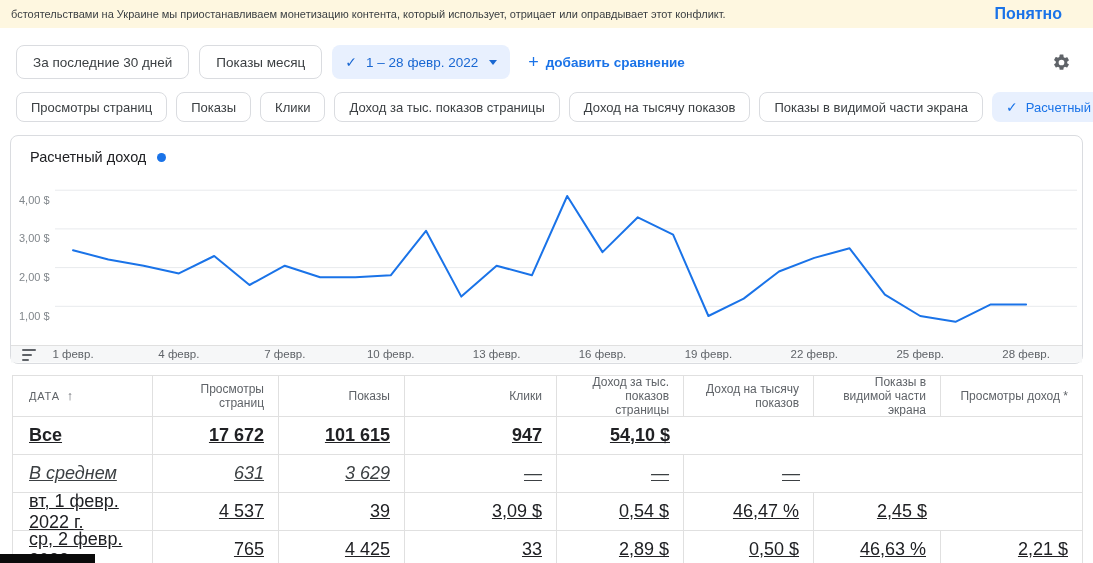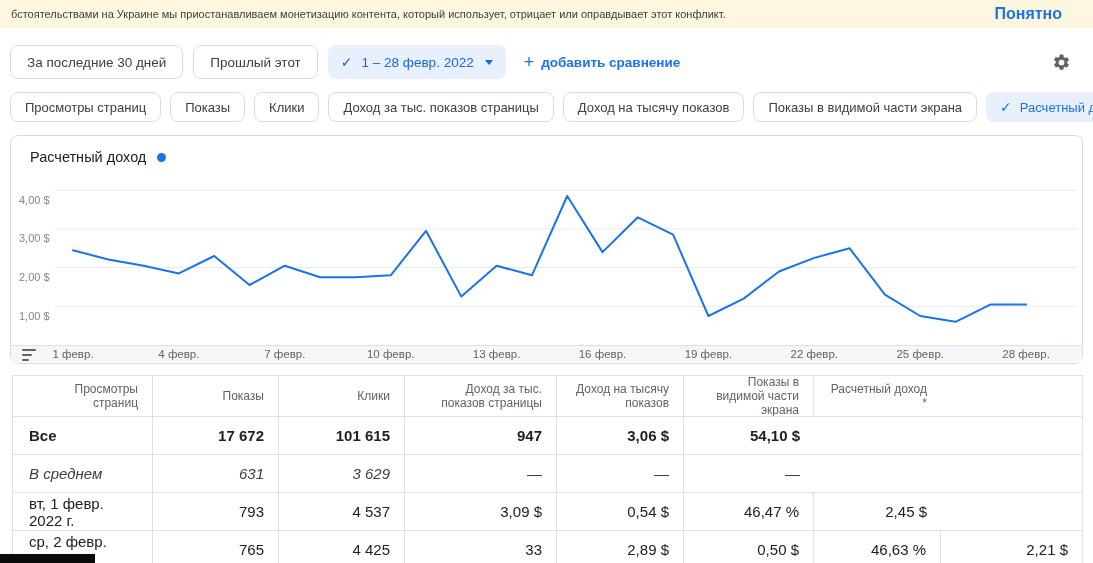--- a/index.html
+++ b/index.html
@@ -6,21 +6,21 @@
   #app{position:relative;width:1093px;height:563px;background:#fff;overflow:hidden;
        font-family:"Liberation Sans","DejaVu Sans",sans-serif;color:#202124;}
 
   
   .banner{position:absolute;top:0;left:0;width:100%;height:28px;background:#fef7e0;
           display:flex;align-items:center;}
   .banner-text{font-size:11px;color:#3c4043;padding-left:11px;white-space:nowrap;overflow:hidden;}
   .banner-dismiss{margin-left:auto;margin-right:31px;font-size:16px;color:#1a73e8;font-weight:bold;cursor:pointer;}
 
   
-  .row{position:absolute;left:10px;right:9px;display:flex;align-items:center;}
+  .row{position:absolute;left:16px;right:9px;display:flex;align-items:center;}
   .presets-row{top:45px;height:34px;gap:10px;}
   .chips-row{top:92px;height:30px;gap:9px;}
 
   .btn{display:inline-flex;align-items:center;height:34px;padding:0 16px;border:1px solid #dadce0;
        border-radius:8px;background:#fff;font-size:13.5px;color:#3c4043;white-space:nowrap;cursor:pointer;}
   .daterange{height:34px;border:none;background:#e8f0fe;color:#1967d2;display:inline-flex;align-items:center;
              gap:9px;padding:0 13px;border-radius:8px;font-size:13.5px;cursor:pointer;}
   .check{font-size:14px;line-height:1;color:#1967d2;}
   .caret{width:0;height:0;border-left:4.5px solid transparent;border-right:4.5px solid transparent;
          border-top:5px solid #1967d2;margin-left:2px;}
@@ -53,40 +53,40 @@
   .thead,.trow{display:grid;grid-template-columns:140px 126px 126px 152px 127px 130px 127px 1fr;}
   .thead{height:40px;border-bottom:1px solid #e0e0e0;}
   .trow{height:37px;border-bottom:1px solid #e0e0e0;}
   .hcell,.tcell{display:flex;align-items:center;justify-content:flex-end;text-align:right;
                 padding:0 14px;border-right:1px solid #e0e0e0;box-sizing:border-box;overflow:hidden;}
   .hcell:last-child,.tcell:last-child{border-right:none;}
   .hcell{font-size:12px;color:#5f6368;line-height:14px;}
   .hcell.first,.tcell.first{justify-content:flex-start;text-align:left;padding-left:16px;}
   .hcell.first{font-size:11px;letter-spacing:0.8px;gap:7px;}
   .sort-arrow{font-size:13px;color:#5f6368;cursor:pointer;}
-  .tcell{font-size:15px;color:#202124;}
+  .tcell{font-size:18px;color:#202124;text-decoration:underline;}
   .trow.total .tcell{font-weight:bold;}
   .trow.total .tcell.first{font-weight:bold;}
   .trow.average .tcell{font-style:italic;color:#3c4043;}
 
   .edge-bar{position:absolute;left:0;bottom:0;width:95px;height:9px;background:#0b0b0b;}
 </style>
 </head>
 <body>
 
 <div id="app">
 
   <div class="banner">
     <span class="banner-text">бстоятельствами на Украине мы приостанавливаем монетизацию контента, который использует, отрицает или оправдывает этот конфликт.</span>
     <span class="banner-dismiss">Понятно</span>
   </div>
 
   <div class="row presets-row">
     <button class="btn">За последние 30 дней</button>
-    <button class="btn">Прошлый этот</button>
+    <button class="btn">Показы месяц</button>
     <div class="daterange">
       <span class="check">✓</span>
       <span>1 – 28 февр. 2022</span>
       <span class="caret"></span>
     </div>
     <div class="addcmp">
       <span class="plus">+</span>
       <span>добавить сравнение</span>
     </div>
     <button class="icon-btn" style="margin-right:13px;">
@@ -140,49 +140,52 @@
       </svg>
     <div class="chart-menu">
       <span></span>
         <span></span>
         <span></span>
     </div>
   </div>
 
   <div class="table">
     <div class="thead">
+      <div class="hcell first">
+        <span>ДАТА</span>
+        <span class="sort-arrow">↑</span>
+      </div>
       <div class="hcell">Просмотры страниц</div>
       <div class="hcell">Показы</div>
       <div class="hcell">Клики</div>
       <div class="hcell">Доход за тыс. показов страницы</div>
       <div class="hcell">Доход на тысячу показов</div>
       <div class="hcell">Показы в видимой части экрана</div>
-      <div class="hcell">Расчетный доход *</div>
+      <div class="hcell">Просмотры доход *</div>
     </div>
     <div id="table-rows">
         <div class="trow total">
           <div class="tcell first">Все</div>
           <div class="tcell">17 672</div>
           <div class="tcell">101 615</div>
           <div class="tcell">947</div>
-          <div class="tcell">3,06 $</div>
           <div class="tcell">54,10 $</div>
         </div>
         <div class="trow average">
           <div class="tcell first">В среднем</div>
           <div class="tcell">631</div>
           <div class="tcell">3 629</div>
           <div class="tcell">—</div>
           <div class="tcell">—</div>
           <div class="tcell">—</div>
         </div>
         <div class="trow normal">
           <div class="tcell first">вт, 1 февр. 2022 г.</div>
-          <div class="tcell">793</div>
           <div class="tcell">4 537</div>
+          <div class="tcell">39</div>
           <div class="tcell">3,09 $</div>
           <div class="tcell">0,54 $</div>
           <div class="tcell">46,47 %</div>
           <div class="tcell">2,45 $</div>
         </div>
         <div class="trow normal">
           <div class="tcell first">ср, 2 февр. 2022 г.</div>
           <div class="tcell">765</div>
           <div class="tcell">4 425</div>
           <div class="tcell">33</div>

